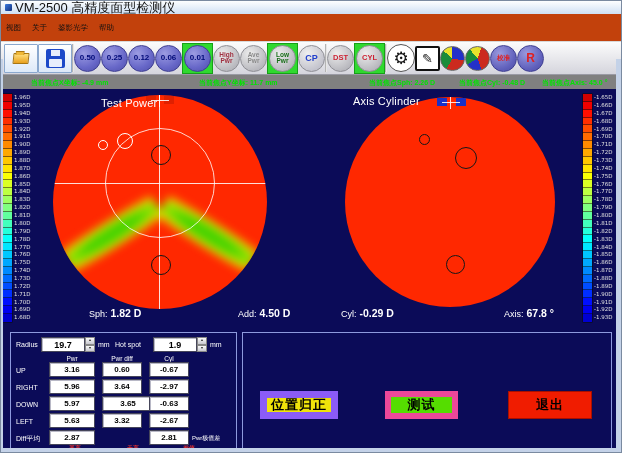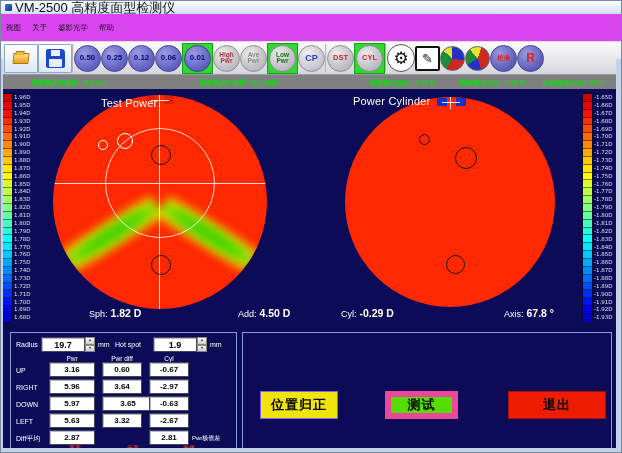--- a/index.html
+++ b/index.html
@@ -4,21 +4,21 @@
 <style>
   *{margin:0;padding:0;box-sizing:border-box;}
   html,body{width:622px;height:453px;overflow:hidden;}
   body{font-family:"Liberation Sans","DejaVu Sans",sans-serif;background:#e8eef6;}
   .window{position:relative;width:622px;height:453px;background:#0b0b58;overflow:hidden;border:1px solid #7a8aa0;}
 
   
   .titlebar{height:13px;background:linear-gradient(#fdfeff,#cfe0f4);display:flex;align-items:center;padding:0 4px;gap:3px;}
   .app-icon{width:7px;height:7px;background:linear-gradient(135deg,#3a7ae0,#12307a);border-radius:1px;}
   .title-text{font-size:13px;color:#111;}
-  .menubar{height:28px;background:#d946ef;border-bottom:1px solid #d8d8d8;display:flex;align-items:center;gap:11px;padding:10px 5px;}
+  .menubar{height:28px;background:#c2410c;border-bottom:1px solid #d8d8d8;display:flex;align-items:center;gap:11px;padding:10px 5px;}
   .menu-item{font-size:7.5px;color:#111;cursor:default;}
   .toolbar{height:33px;background:linear-gradient(#fcfcfc,#d5d5dd);border-bottom:1px solid #9a9aa4;display:flex;align-items:center;padding:0 3px;}
   .tbtn{display:flex;align-items:center;justify-content:center;}
   .frame{width:34px;height:29px;border:1px solid #8aa8ce;background:linear-gradient(#ffffff,#dde9f8);border-radius:1px;}
   .sep{width:2px;height:28px;background:linear-gradient(to right,#9a9a9a,#ffffff);}
   .sel-wrap{width:31px;height:31px;background:#2fd92f;border:1px solid #17a017;display:flex;align-items:center;justify-content:center;}
   .circle{width:27px;height:27px;border-radius:50%;display:flex;align-items:center;justify-content:center;flex-direction:column;line-height:1;}
   .step{background:radial-gradient(circle at 35% 30%,#9c9ce2,#6767c8 60%,#4f4fa8);border:1px solid #3f3f92;color:#000a78;font-weight:bold;font-size:8px;}
   .pwr{background:radial-gradient(circle at 35% 30%,#ececec,#b7b7bd 75%);border:1px solid #8f8f95;font-weight:bold;font-size:6.5px;}
   .pwr-high{color:#a03040;} .pwr-ave{color:#8a8a8a;} .pwr-low{color:#186e18;}
@@ -388,21 +388,21 @@
           <span class="swatch" style="background: rgb(0, 0, 240);"></span>
           <span class="tick-label">-1.92D</span>
         </div>
         <div class="scale-row">
           <span class="swatch" style="background: rgb(0, 0, 209);"></span>
           <span class="tick-label">-1.93D</span>
         </div>
       </div>
 
     <span class="map-title" style="left:100px;top:8px;">Test Power</span>
-    <span class="map-title" style="left:352px;top:6px;">Power Cylinder</span>
+    <span class="map-title" style="left:352px;top:6px;">Axis Cylinder</span>
 
     <div class="map" style="left:52px;top:6px;width:214px;height:214px;">
       <div class="layers" style="background:
         radial-gradient(ellipse 26% 30% at 51% 20%, #000070 0%, #0018e8 35%, #0070ff 55%, #00c0e0 68%, rgba(0,192,224,0) 78%),
         radial-gradient(ellipse 42% 44% at 51% 23%, rgba(0,0,0,0) 45%, rgba(0,200,60,0.95) 60%, rgba(140,255,0,0.9) 72%, rgba(255,230,0,0.9) 80%, rgba(255,150,0,0) 90%),
         radial-gradient(circle 12% at 50% 1%, rgba(255,40,0,0.9) 40%, rgba(255,40,0,0) 70%),
         radial-gradient(ellipse 30% 22% at 50% 80%, rgba(205,10,0,0.4), rgba(205,10,0,0) 80%),
         radial-gradient(circle 18% at 8% 28%, rgba(185,0,0,0.5), rgba(185,0,0,0) 75%),
         radial-gradient(circle 18% at 92% 28%, rgba(185,0,0,0.5), rgba(185,0,0,0) 75%),
         #ff2800;">
@@ -508,22 +508,22 @@
       <span class="redlbl" style="left:153px;top:111px;width:50px;">差值</span>
       <span class="checkbox" style="left:1px;top:120px;"></span>
       <span class="lbl" style="left:11px;top:120px;">高度补偿</span>
       <input class="smallbox" style="left: 37px; top: 117px; width: 54px;" readonly="" value="150">
       <input class="smallbox" style="left: 97px; top: 117px; width: 50px;" readonly="" value="0">
       <input class="smallbox" style="left: 153px; top: 117px; width: 50px;" readonly="" value="0">
       <span class="unit" style="left:208px;top:120px;">mm</span>
     </div>
 
     <div class="panel" style="left:241px;top:3px;width:370px;height:133px;">
-      <div class="action-btn" style="left:17px;top:58px;width:78px;background:#f0e40a;border:1px solid #8b5cf6;">位置归正</div>
+      <div class="action-btn" style="left:17px;top:58px;width:78px;background:#f0e40a;border:7px solid #8b5cf6;">位置归正</div>
       <div class="action-btn" style="left:142px;top:58px;width:73px;background:#55dd00;border:6px solid #ec4899;">测试</div>
-      <div class="action-btn" style="left:265px;top:58px;width:98px;background:#f01c00;border:1px solid #a81000;">退出</div>
+      <div class="action-btn" style="left:265px;top:58px;width:84px;background:#f01c00;border:1px solid #a81000;">退出</div>
     </div>
   </div>
 
   <div class="edge-left"></div>
   <div class="edge-right"></div>
   <div class="edge-bottom"></div>
 </div>
 
 </body></html>

